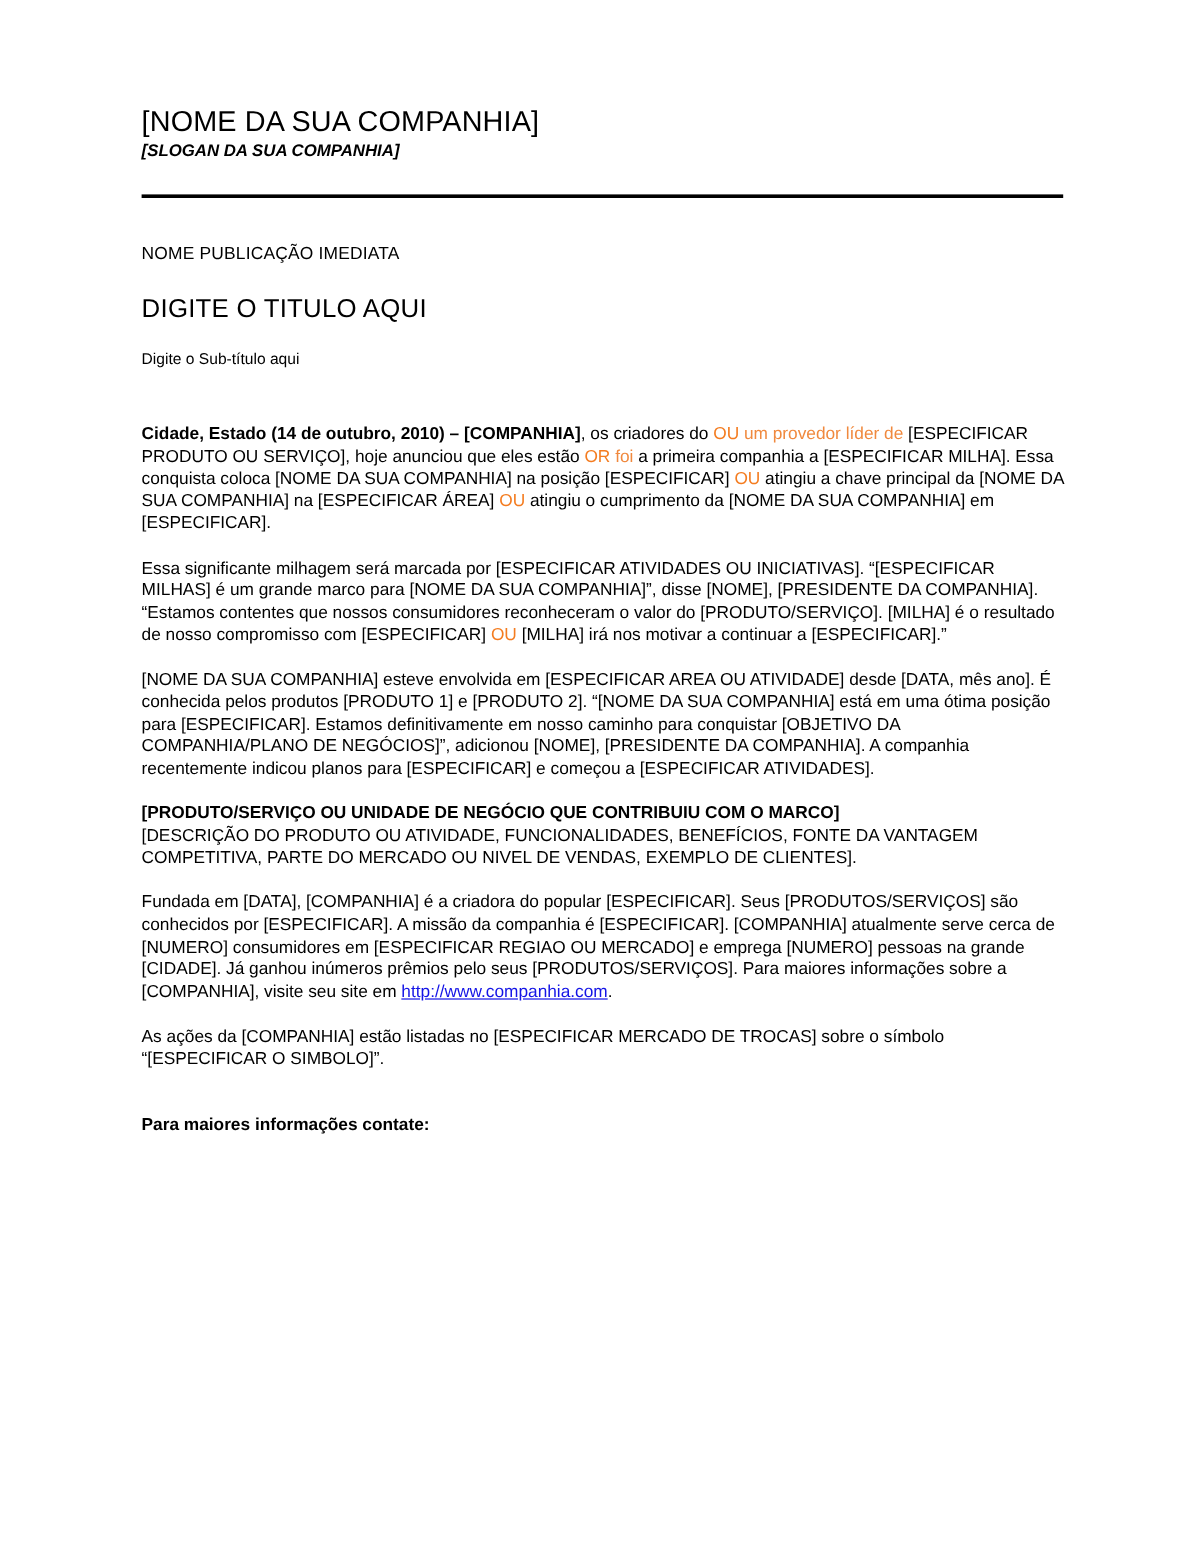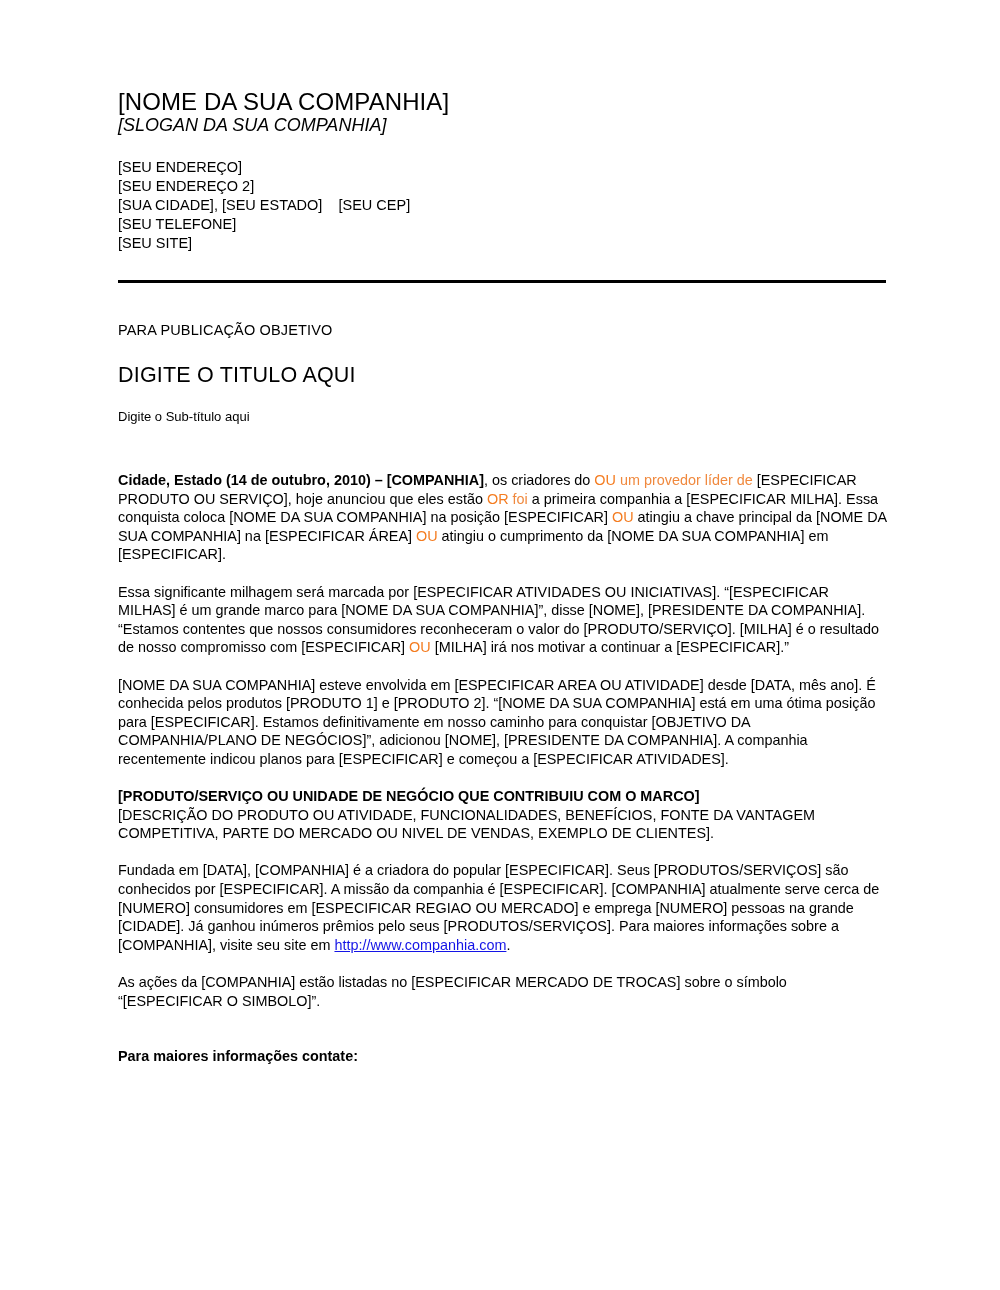--- a/index.html
+++ b/index.html
@@ -38,24 +38,24 @@
   .company-name {
     font-size: 24px;
     line-height: 28px;
     font-weight: 400;
     letter-spacing: 0.1px;
     margin: 0;
     white-space: nowrap;
   }
 
   .company-slogan {
-    font-size: 18px;
+    font-size: 14px;
     line-height: 19px;
     font-style: italic;
-    font-weight: 400;
+    font-weight: 700;
     margin: 0 0 0 0;
     white-space: nowrap;
   }
 
   .address-block {
     margin-top: 23px;
     font-size: 14.5px;
     line-height: 19px;
   }
   .address-line { white-space: pre; }
@@ -133,32 +133,25 @@
 </head>
 <body>
 
 <div class="page">
   <div class="content">
 
     <div class="letterhead">
       <div class="company-name">[NOME DA SUA COMPANHIA]</div>
       <div class="company-slogan">[SLOGAN DA SUA COMPANHIA]</div>
 
-      <div class="address-block">
-        <div class="address-line">[SEU ENDEREÇO]</div>
-        <div class="address-line">[SEU ENDEREÇO 2]</div>
-        <div class="address-line">[SUA CIDADE], [SEU ESTADO]    [SEU CEP]</div>
-        <div class="address-line">[SEU TELEFONE]</div>
-        <div class="address-line">[SEU SITE]</div>
-      </div>
     </div>
 
     <div class="divider"></div>
 
-    <div class="release-notice">PARA PUBLICAÇÃO OBJETIVO</div>
+    <div class="release-notice">NOME PUBLICAÇÃO IMEDIATA</div>
 
     <div class="headline">DIGITE O TITULO AQUI</div>
 
     <div class="subheadline">Digite o Sub-título aqui</div>
 
     <div class="body-copy">
 
       <p class="para"><span class="b">Cidade, Estado (14 de outubro, 2010) – [COMPANHIA]</span><span>, os criadores do </span><span class="ou-strong">OU</span><span class="ou-alt"> um provedor líder de</span><span> [ESPECIFICAR PRODUTO OU SERVIÇO], hoje anunciou que eles estão </span><span class="ou-strong">OR</span><span class="ou-alt"> foi</span><span> a primeira companhia a [ESPECIFICAR MILHA]. Essa conquista coloca [NOME DA SUA COMPANHIA] na posição [ESPECIFICAR] </span><span class="ou-strong">OU</span><span> atingiu a chave principal da [NOME DA SUA COMPANHIA] na [ESPECIFICAR ÁREA] </span><span class="ou-strong">OU</span><span> atingiu o cumprimento da [NOME DA SUA COMPANHIA] em [ESPECIFICAR].</span></p>
 
       <p class="para"><span>Essa significante milhagem será marcada por [ESPECIFICAR ATIVIDADES OU INICIATIVAS]. “[ESPECIFICAR MILHAS] é um grande marco para [NOME DA SUA COMPANHIA]”, disse [NOME], [PRESIDENTE DA COMPANHIA]. “Estamos contentes que nossos consumidores reconheceram o valor do [PRODUTO/SERVIÇO]. [MILHA] é o resultado de nosso compromisso com [ESPECIFICAR] </span><span class="ou-strong">OU</span><span> [MILHA] irá nos motivar a continuar a [ESPECIFICAR].”</span></p>

